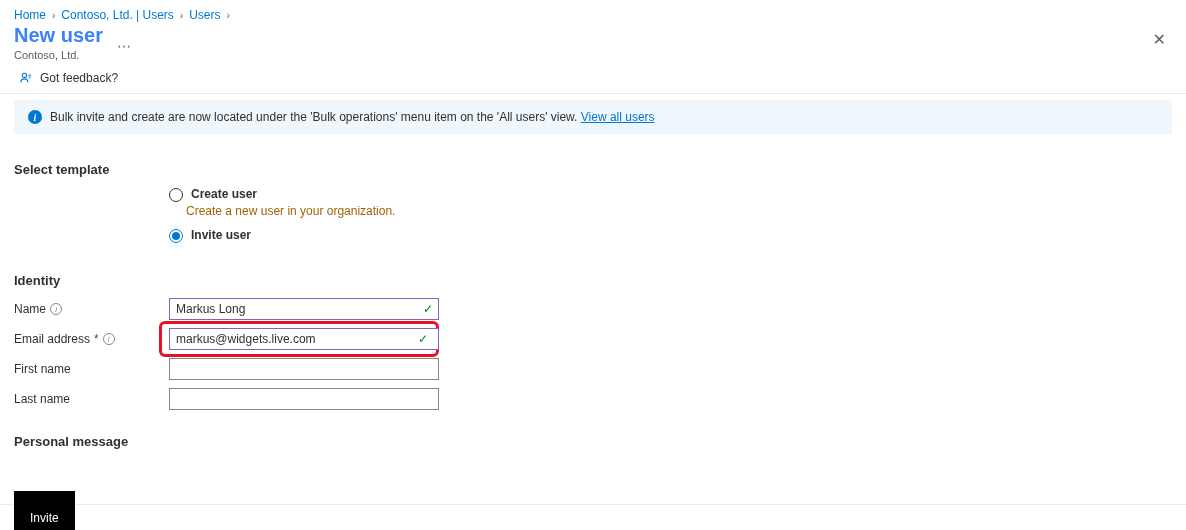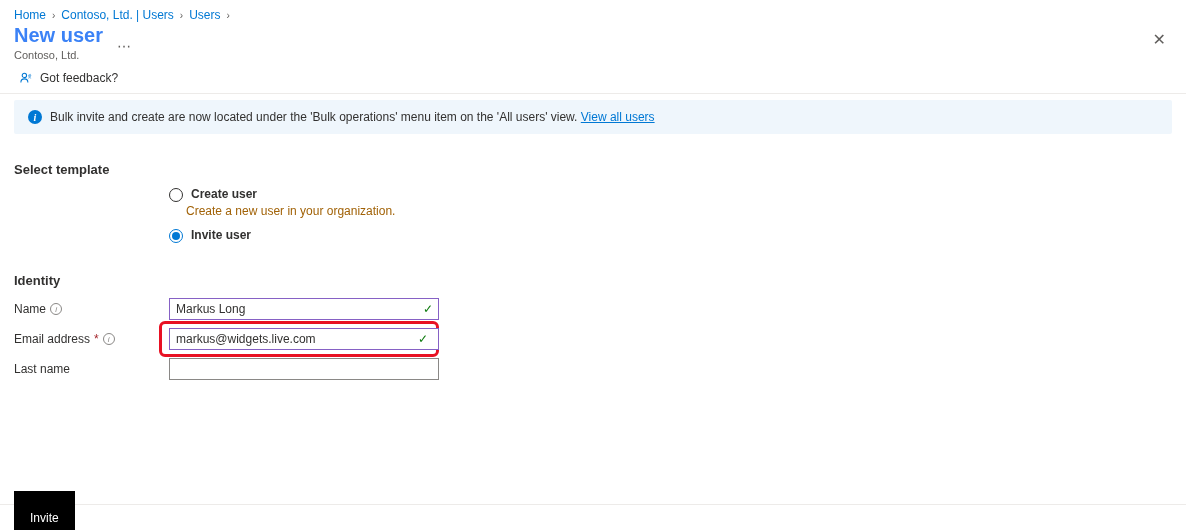--- a/index.html
+++ b/index.html
@@ -295,29 +295,41 @@
         <span>Email address</span>
         <span class="req">*</span>
         <span class="info-circle">i</span>
       </div>
       <div class="input-wrap valid highlighted">
         <input type="text" class="text-input" value="markus@widgets.live.com" style="">
         <span class="check">✓</span>
       </div>
     </div>
 
+    <div class="form-row">
+      <div class="label-col">
+        <span>First name</span>
+      </div>
+      <div class="input-wrap">
+        <input type="text" class="text-input" value="" style="">
+      </div>
+    </div>
 
     <div class="form-row">
       <div class="label-col">
         <span>Last name</span>
       </div>
       <div class="input-wrap">
         <input type="text" class="text-input" value="" style="">
       </div>
     </div>
   </div>
 
+  <div class="personal-section">
+    <div class="section-label">Personal message</div>
+
+  </div>
 
 </div>
 
 <div class="bottom-bar">
   <button class="primary-btn">Invite</button>
 </div>
 
 </body></html>

